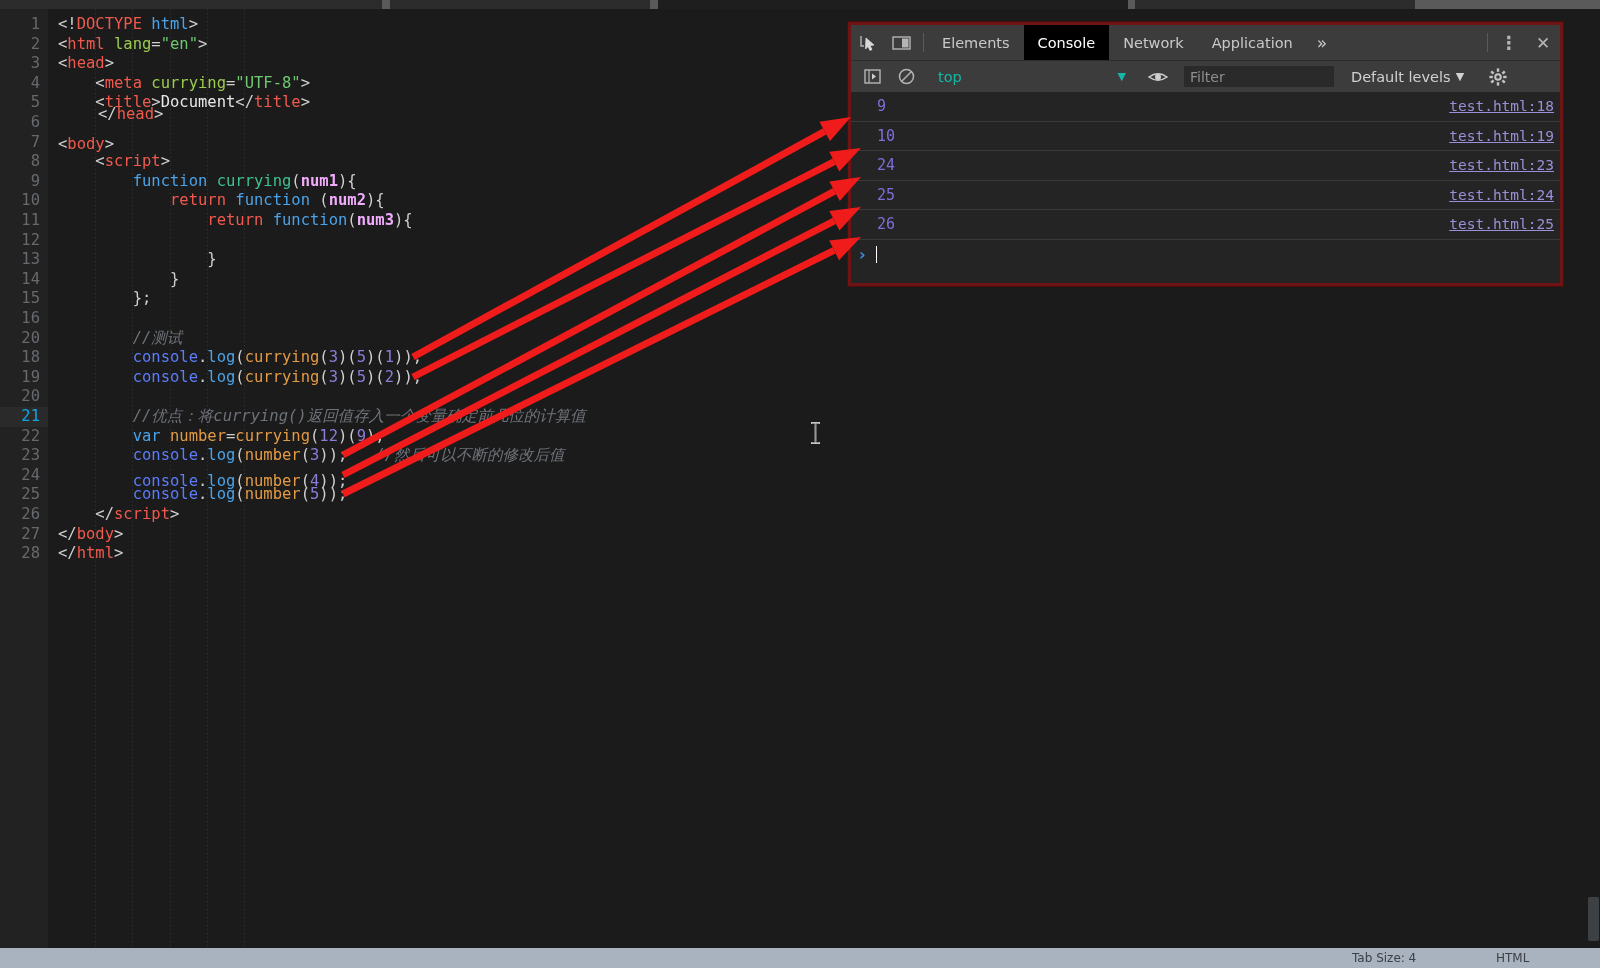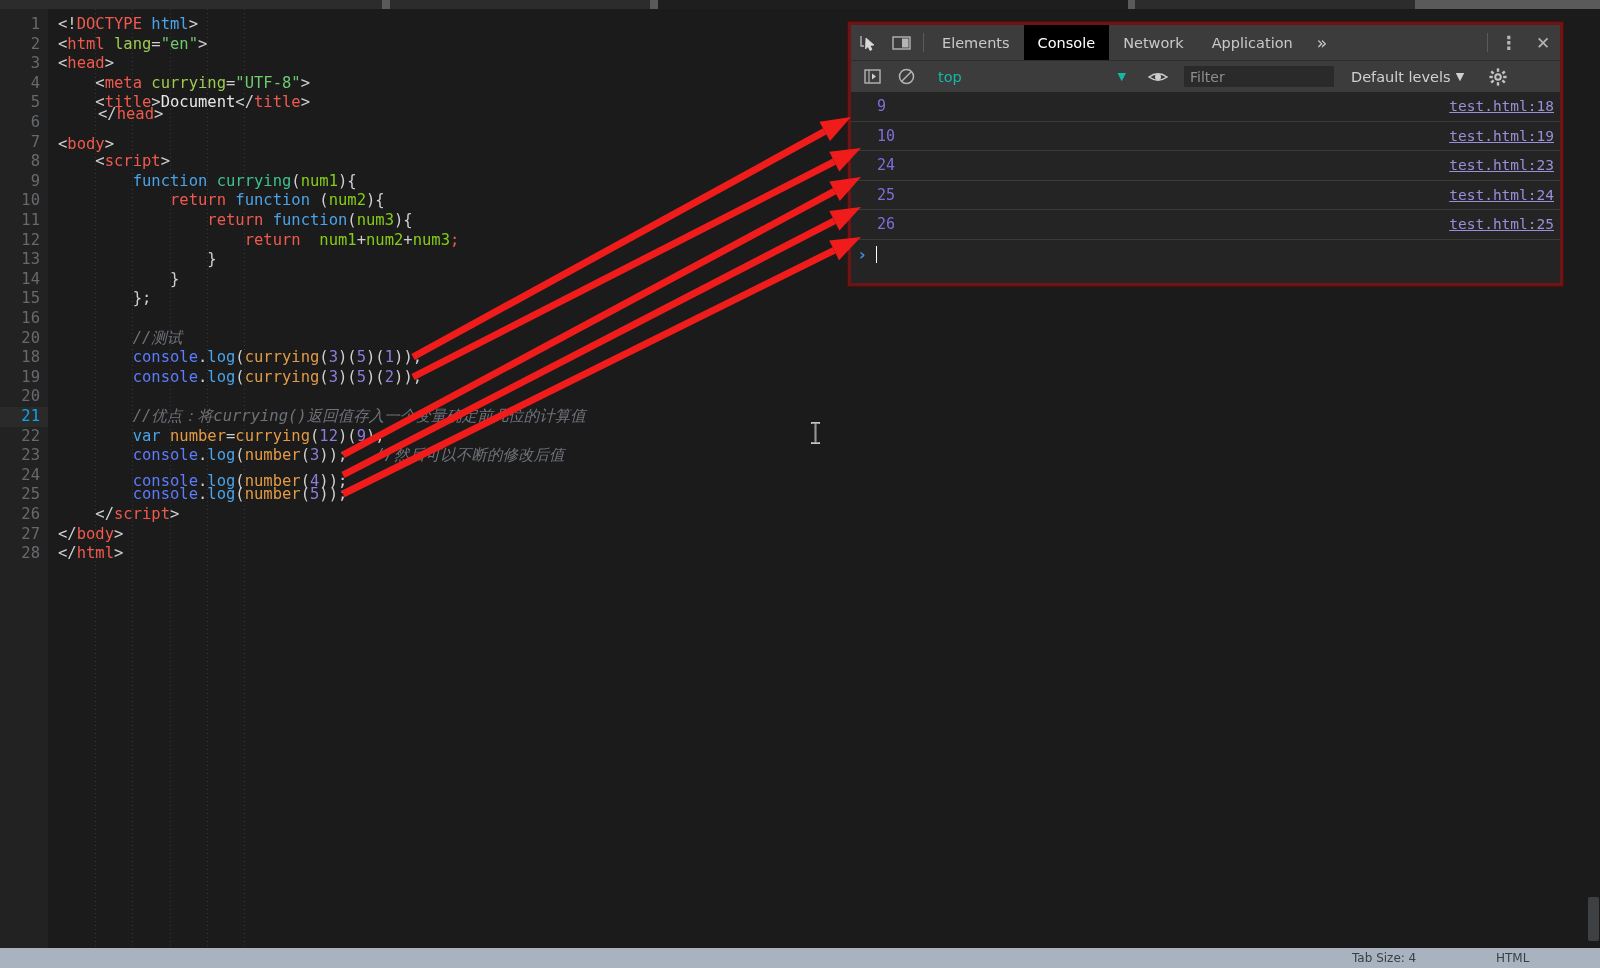--- a/index.html
+++ b/index.html
@@ -59,21 +59,21 @@
 
   
   .t-punct  { color: #cfcfcf; }
   .t-tag    { color: #f05a4e; }
   .t-attr   { color: #9ccc4f; }
   .t-str    { color: #6fc96f; }
   .t-text   { color: #e8e8e8; }
   .t-kw     { color: #4aa3e8; }
   .t-fn     { color: #3ec18f; }
   .t-ident  { color: #e29a45; }
-  .t-param  { color: #84cc16; }
+  .t-param  { color: #f0abfc; font-weight: bold; }
   .t-num    { color: #8e7bd8; }
   .t-comment{ color: #6e7279; font-style: italic; }
   .t-obj    { color: #5c7cfa; }
   .t-meth   { color: #4aa3e8; }
 
   
   #vscroll {
     position: absolute; right: 0; top: 9px; width: 14px; height: 939px;
     background: transparent;
   }
@@ -227,21 +227,20 @@
       <div class="cl" style="top: 25.6px;"><span class="t-punct">&lt;</span><span class="t-tag">html</span><span class="t-punct"> </span><span class="t-attr">lang</span><span class="t-punct">=</span><span class="t-str">"en"</span><span class="t-punct">&gt;</span></div>
       <div class="cl" style="top: 45.2px;"><span class="t-punct">&lt;</span><span class="t-tag">head</span><span class="t-punct">&gt;</span></div>
       <div class="cl" style="top: 64.8px;"><span class="t-punct">    &lt;</span><span class="t-tag">meta</span><span class="t-punct"> </span><span class="t-attr">currying</span><span class="t-punct">=</span><span class="t-str">"UTF-8"</span><span class="t-punct">&gt;</span></div>
       <div class="cl" style="top: 84.4px;"><span class="t-punct">    &lt;</span><span class="t-tag">title</span><span class="t-punct">&gt;</span><span class="t-text">Document</span><span class="t-punct">&lt;/</span><span class="t-tag">title</span><span class="t-punct">&gt;</span></div>
       <div class="cl" style="top: 96px; margin-left: 40px;"><span class="t-punct">&lt;/</span><span class="t-tag">head</span><span class="t-punct">&gt;</span></div>
       <div class="cl" style="top: 126px;"><span class="t-punct">&lt;</span><span class="t-tag">body</span><span class="t-punct">&gt;</span></div>
       <div class="cl" style="top: 143.2px;"><span class="t-punct">    &lt;</span><span class="t-tag">script</span><span class="t-punct">&gt;</span></div>
       <div class="cl" style="top: 162.8px;"><span class="t-punct">        </span><span class="t-kw">function</span><span class="t-punct"> </span><span class="t-fn">currying</span><span class="t-punct">(</span><span class="t-param">num1</span><span class="t-punct">){</span></div>
       <div class="cl" style="top: 182.4px;"><span class="t-punct">            </span><span class="t-tag">return</span><span class="t-punct"> </span><span class="t-kw">function</span><span class="t-punct"> (</span><span class="t-param">num2</span><span class="t-punct">){</span></div>
       <div class="cl" style="top: 202px;"><span class="t-punct">                </span><span class="t-tag">return</span><span class="t-punct"> </span><span class="t-kw">function</span><span class="t-punct">(</span><span class="t-param">num3</span><span class="t-punct">){</span></div>
-      <div class="cl" style="top: 221.6px;"><span class="t-punct">                    </span><span class="t-tag">return</span><span class="t-punct">  </span><span class="t-param">num1</span><span class="t-punct">+</span><span class="t-param">num2</span><span class="t-punct">+</span><span class="t-param">num3</span><span class="t-tag">;</span></div>
       <div class="cl" style="top: 241.2px;"><span class="t-punct">                }</span></div>
       <div class="cl" style="top: 260.8px;"><span class="t-punct">            }</span></div>
       <div class="cl" style="top: 280.4px;"><span class="t-punct">        };</span></div>
       <div class="cl" style="top: 300px;"></div>
       <div class="cl" style="top: 319.6px;"><span class="t-comment">        //测试</span></div>
       <div class="cl" style="top: 339.2px;"><span class="t-punct">        </span><span class="t-obj">console</span><span class="t-punct">.</span><span class="t-meth">log</span><span class="t-punct">(</span><span class="t-ident">currying</span><span class="t-punct">(</span><span class="t-num">3</span><span class="t-punct">)(</span><span class="t-num">5</span><span class="t-punct">)(</span><span class="t-num">1</span><span class="t-punct">));</span></div>
       <div class="cl" style="top: 358.8px;"><span class="t-punct">        </span><span class="t-obj">console</span><span class="t-punct">.</span><span class="t-meth">log</span><span class="t-punct">(</span><span class="t-ident">currying</span><span class="t-punct">(</span><span class="t-num">3</span><span class="t-punct">)(</span><span class="t-num">5</span><span class="t-punct">)(</span><span class="t-num">2</span><span class="t-punct">));</span></div>
       <div class="cl" style="top: 378.4px;"></div>
       <div class="cl" style="top: 398px;"><span class="t-comment">        //优点：将currying()返回值存入一个变量确定前几位的计算值</span></div>
       <div class="cl" style="top: 417.6px;"><span class="t-punct">        </span><span class="t-kw">var</span><span class="t-punct"> </span><span class="t-ident">number</span><span class="t-punct">=</span><span class="t-ident">currying</span><span class="t-punct">(</span><span class="t-num">12</span><span class="t-punct">)(</span><span class="t-num">9</span><span class="t-punct">);</span></div>

